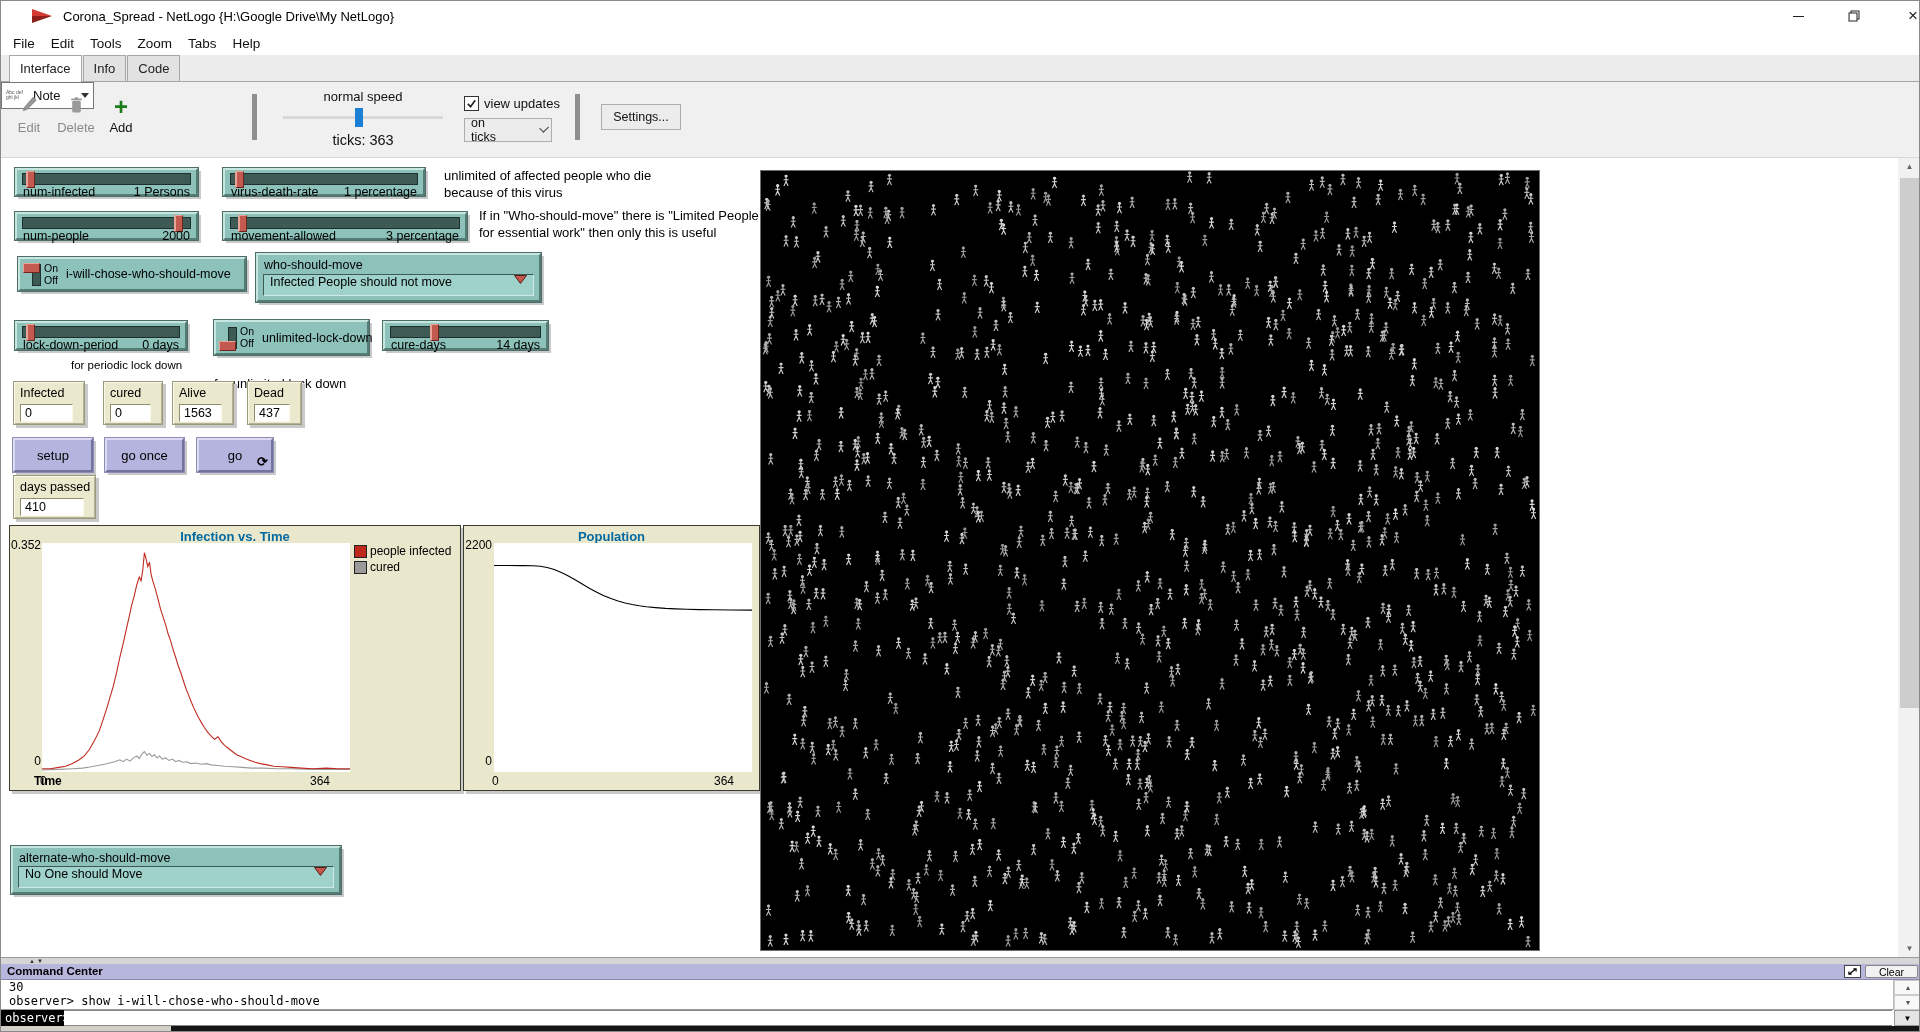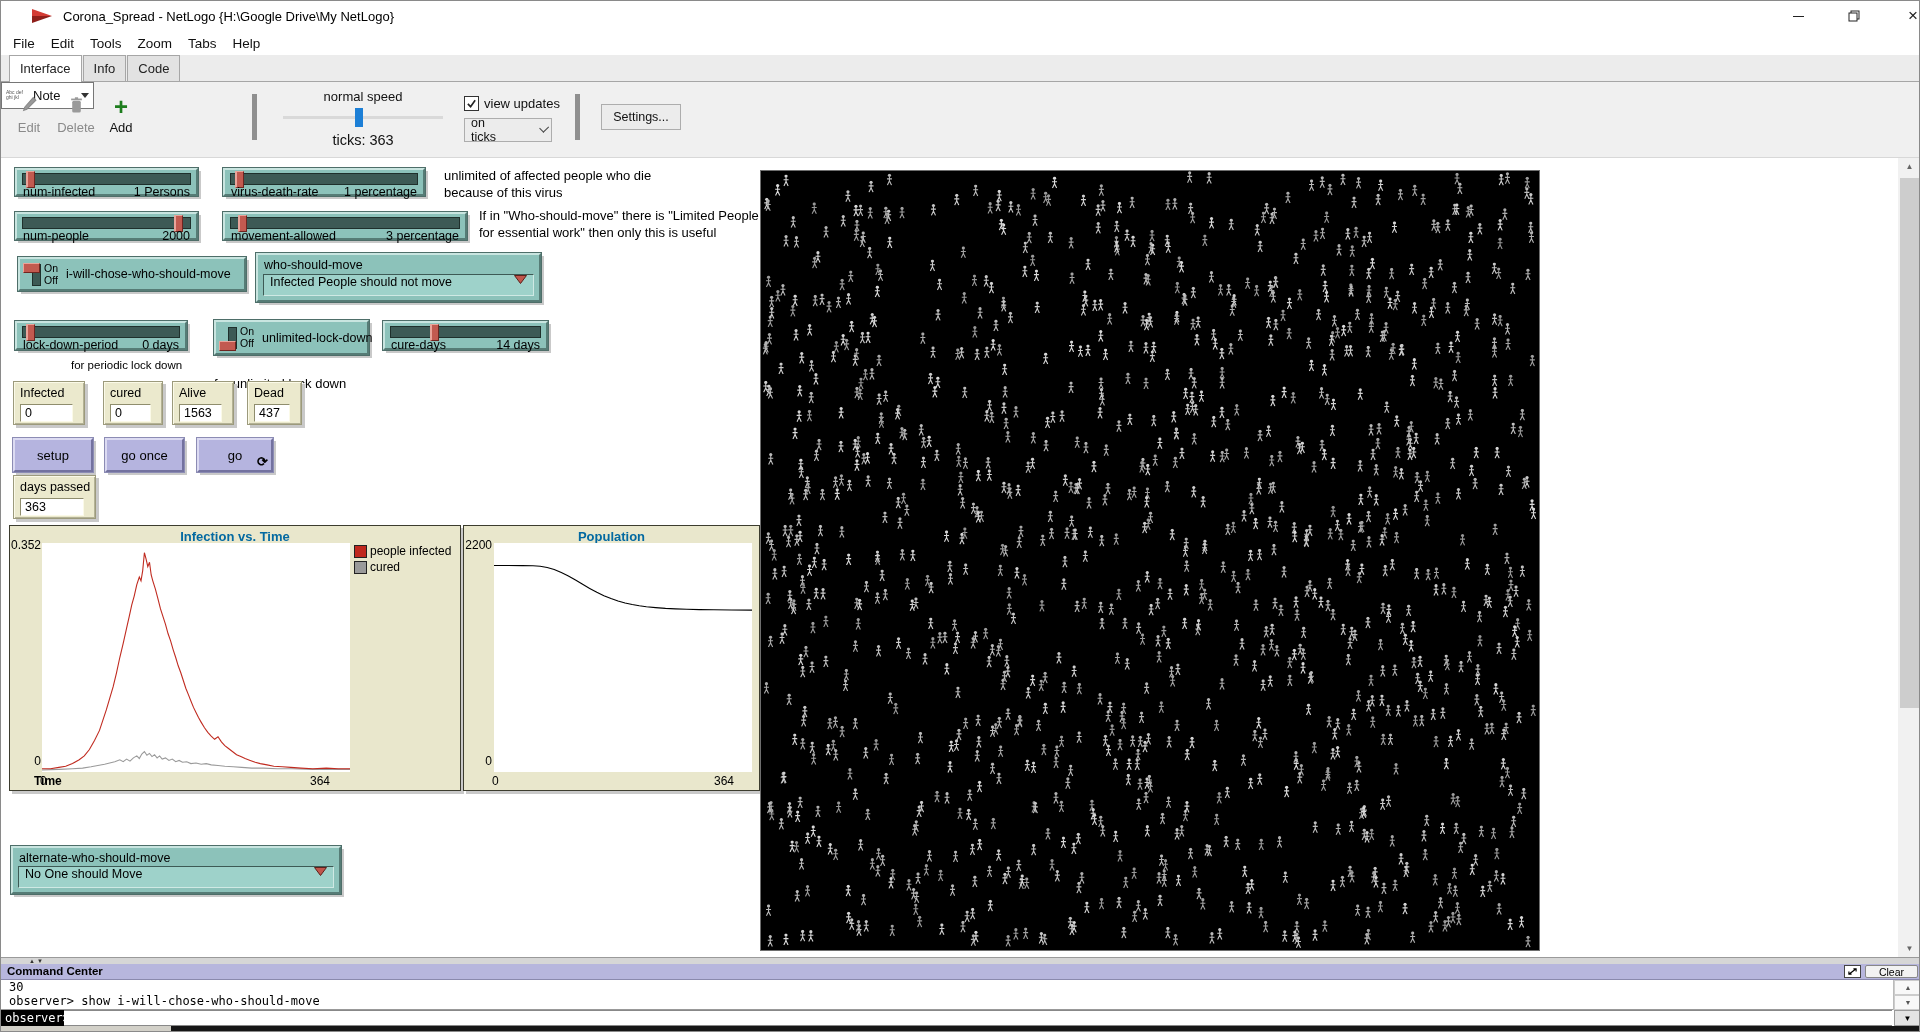--- a/index.html
+++ b/index.html
@@ -298,21 +298,21 @@
   <div class="abs nl-button" style="left:104px;top:437px;width:79px;height:34px;">
       <span>go once</span>
     </div>
   <div class="abs nl-button" style="left:196px;top:437px;width:76px;height:34px;">
     <span>go</span>
     <span class="go-forever">⟳</span>
   </div>
 
   <div class="abs nl-monitor" style="left:12px;top:474px;width:83px;height:44px;">
     <span class="mon-label">days passed</span>
-    <div class="mon-value">363</div>
+    <div class="mon-value">410</div>
   </div>
 
   <div class="abs nl-plot" style="left:8px;top:524px;width:452px;height:266px;">
     <div class="plot-title">Infection vs. Time</div>
     <div class="axis" style="left:1px;top:12px;width:30px;text-align:right;">0.352</div>
     <div class="axis" style="left:1px;top:228px;width:30px;text-align:right;">0</div>
     <div class="plot-white" style="left:32px;top:17px;width:308px;height:229px;">
       <svg id="plot1-svg" width="308" height="229">
           <polyline points="0.0,227.0 16.9,226.4 30.5,225.7 40.6,225.1 49.1,223.8 55.8,222.5 62.6,221.2 67.7,220.0 72.8,218.7 77.8,216.8 81.2,218.7 84.6,216.1 88.0,218.1 91.4,214.9 94.8,212.9 97.3,215.5 99.8,211.0 102.4,208.5 104.9,212.3 107.5,210.4 110.0,213.6 112.5,211.7 115.1,214.9 117.6,212.9 120.2,216.1 123.5,214.9 126.9,217.4 130.3,216.1 133.7,218.7 137.1,217.4 140.5,219.3 144.7,218.7 148.9,220.6 154.0,220.0 159.1,221.2 164.2,220.6 169.2,221.9 176.0,222.5 182.8,223.2 191.2,223.8 199.7,224.4 209.8,225.1 221.7,225.1 235.2,225.7 250.5,225.7 270.8,226.4 291.1,226.4 308.0,226.4" fill="none" stroke="#9a9a9a" stroke-width="1.1"></polyline>
           <polyline points="0.0,225.7 8.5,225.7 16.9,224.4 23.7,223.2 30.5,220.6 37.2,216.8 42.3,212.9 47.4,206.5 52.5,197.6 57.5,187.4 60.9,177.1 64.3,166.9 67.7,155.4 71.1,143.9 74.5,129.8 77.8,114.5 81.2,100.4 84.6,85.1 87.2,73.6 89.7,62.1 92.2,53.1 94.8,41.6 97.3,34.0 99.0,37.8 100.7,27.6 102.4,9.7 104.1,16.1 105.8,23.7 107.5,19.3 109.2,32.0 110.8,37.8 113.4,46.1 115.9,55.7 118.5,65.9 121.0,73.6 123.5,81.3 126.1,90.8 128.6,97.9 131.2,106.8 133.7,114.5 136.2,122.8 138.8,129.8 141.3,137.5 143.8,145.2 146.4,151.6 148.9,158.0 151.5,164.4 154.0,169.5 156.5,174.6 159.1,179.1 162.5,184.8 165.8,189.3 169.2,193.1 172.6,196.3 176.0,193.8 179.4,198.9 182.8,202.7 186.2,205.3 190.4,208.5 194.6,211.7 198.8,213.6 203.1,215.5 208.2,217.4 213.2,219.3 218.3,220.6 225.1,221.9 231.8,223.2 240.3,223.8 248.8,224.4 258.9,225.1 270.8,225.7 284.3,225.1 296.2,225.7 308.0,225.7" fill="none" stroke="#c02b20" stroke-width="1.1"></polyline>

